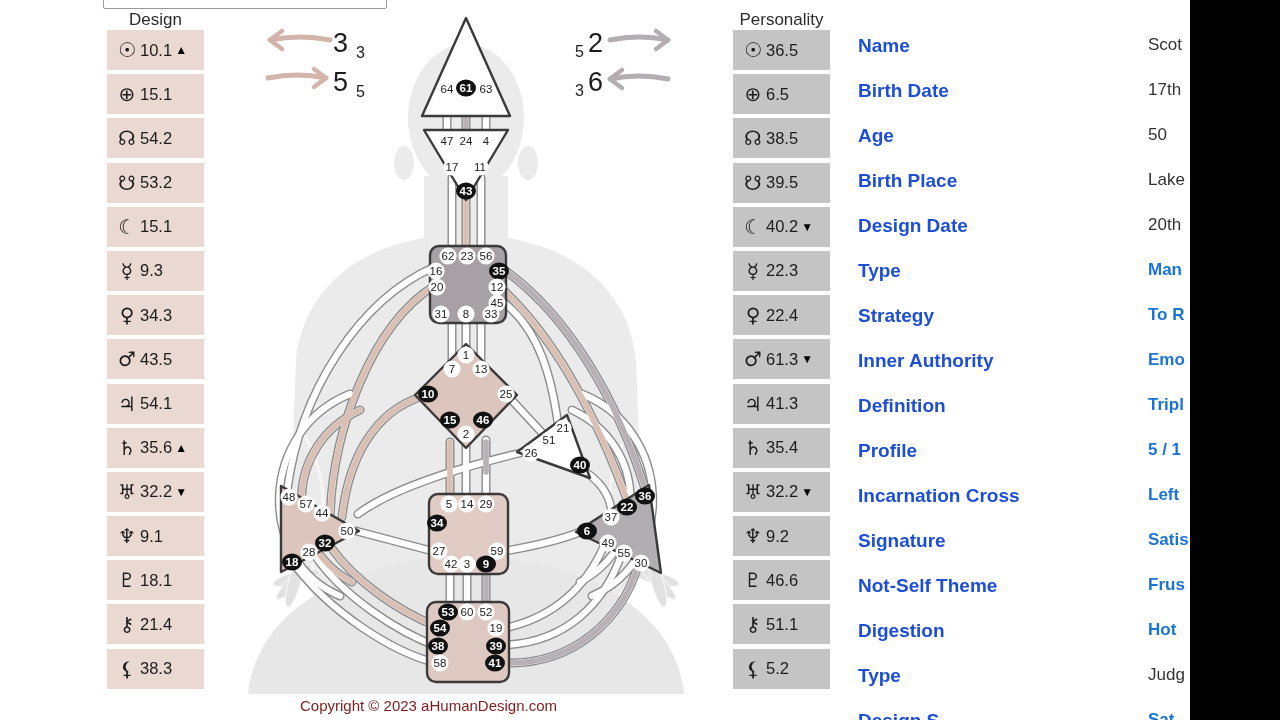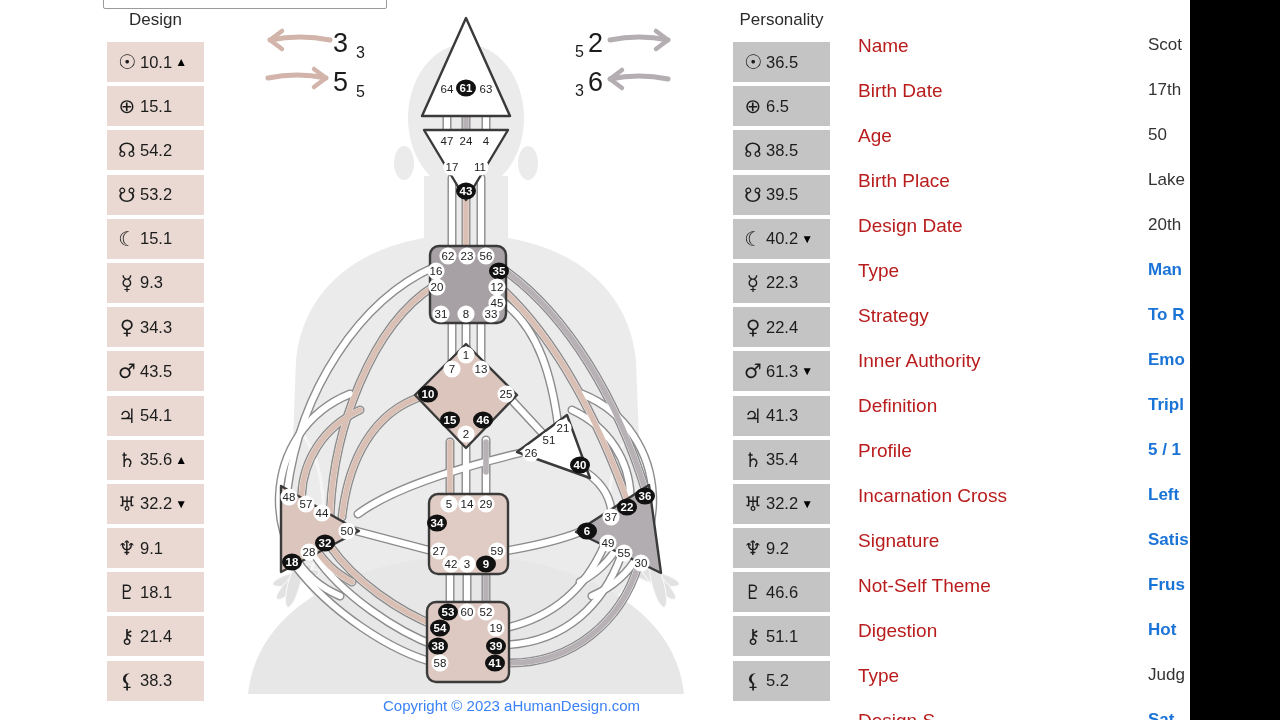--- a/index.html
+++ b/index.html
@@ -8,40 +8,40 @@
     font-family:"Liberation Sans",sans-serif;position:relative;
   }
   #stage{position:absolute;inset:0;width:1280px;height:720px;}
   
   .top-sliver{position:absolute;left:103px;top:-6px;width:282px;height:13px;
     background:#fff;border:1px solid #9a9a9a;border-radius:2px;}
   
   .ptable{position:absolute;top:10px;width:97px;}
   #design-table{left:107px;}
   #personality-table{left:733px;}
-  .ptable-title{font-size:17px;color:#2b2b2b;text-align:center;margin-bottom:12px;}
+  .ptable-title{font-size:17px;color:#2b2b2b;text-align:center;margin-bottom:0;}
   .planet-row{height:40px;margin-bottom:4.2px;display:flex;align-items:center;
     padding-left:7px;box-sizing:border-box;}
   .planet-row.design{background:#e9d9d2;}
   .planet-row.personality{background:#c5c4c4;}
   .pglyph{font-family:"DejaVu Sans",sans-serif;font-size:20px;color:#1c1c1c;
     width:26px;flex:0 0 26px;text-align:center;line-height:1;}
   .pval{font-size:16.5px;color:#1c1c1c;margin-left:0;white-space:nowrap;}
   .pmark{font-size:12px;color:#000;margin-left:3px;}
   
   #info-panel{position:absolute;left:858px;top:0;width:430px;height:720px;}
   .info-row{position:absolute;left:0;width:430px;height:26px;}
-  .info-label{position:absolute;left:0;top:0;font-size:19px;font-weight:normal;color:#b91c1c;white-space:nowrap;}
+  .info-label{position:absolute;left:0;top:0;font-size:19px;font-weight:bold;color:#1d4ed8;white-space:nowrap;}
   .info-value{position:absolute;left:290px;top:0;font-size:17px;color:#333;white-space:nowrap;}
   .info-value.link{color:#1a73d6;font-weight:bold;}
   
   #black-bar{position:absolute;right:0;top:0;width:90px;height:720px;background:#000;z-index:50;}
   
-  #copyright{position:absolute;left:300px;top:697px;width:340px;text-align:right;
-    font-size:15px;color:#3b82f6;z-index:5;}
+  #copyright{position:absolute;left:300px;top:697px;width:340px;text-align:left;
+    font-size:15px;color:#7f1d1d;z-index:5;}
   svg text{font-family:"Liberation Sans",sans-serif;}
 </style>
 </head>
 <body>
 
 <div id="stage">
 
   <div class="top-sliver"></div>
 
   <svg id="bg-svg" viewBox="0 0 1280 720" width="1280" height="720" style="position:absolute;left:0;top:0;">

